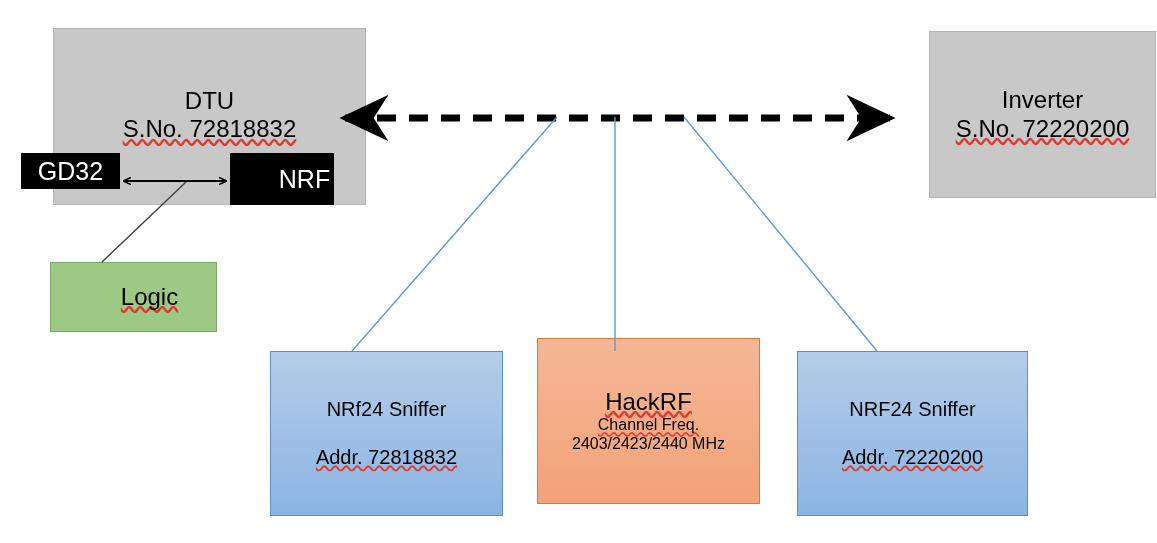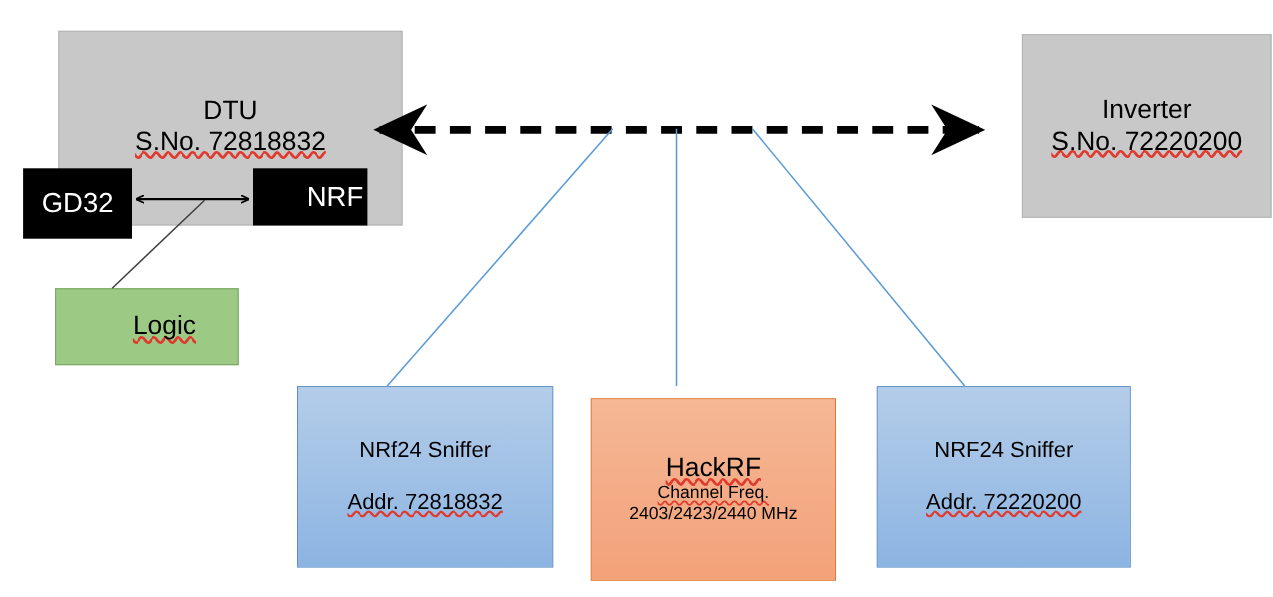--- a/index.html
+++ b/index.html
@@ -101,21 +101,21 @@
 
 <div id="canvas">
 
   <div class="box grey-box" style="left:21px; top:28px; width:313px; height:177px;">
     <div class="dtu-label-wrap">
       <div class="title-lg">DTU</div>
       <div class="title-lg"><span class="sp">S.No. 72818832</span></div>
     </div>
   </div>
 
-  <div class="chip" style="left:21px; top:153px; width:99px; height:64px;text-align:center;">
+  <div class="chip" style="left:21px; top:153px; width:99px; height:36px;text-align:center;">
     <span>GD32</span>
   </div>
 
   <div class="chip" style="left:230px; top:153px; width:104px; height:52px;padding-left:45px;">
     <span>NRF</span>
   </div>
 
   <div class="box grey-box" style="left:897px; top:31px; width:227px; height:167px;">
     <div>
       <div class="title-lg">Inverter</div>
@@ -125,21 +125,21 @@
 
   <div class="box green-box" style="left:18px; top:262px; width:167px; height:70px;padding-left:32px;">
     <span class="sp">Logic</span>
   </div>
 
   <div class="box blue-box" style="left:238px; top:351px; width:233px; height:165px;">
     <div><span>NRf24 Sniffer</span></div>
     <div><span class="sp">Addr. 72818832</span></div>
   </div>
 
-  <div class="box orange-box" style="left:505px; top:362px; width:223px; height:166px;">
+  <div class="box orange-box" style="left:505px; top:338px; width:223px; height:166px;">
     <div class="hr-title"><span class="sp">HackRF</span></div>
     <div class="hr-sub"><span class="sp">Channel Freq.</span></div>
     <div class="hr-sub"><span>2403/2423/2440 MHz</span></div>
   </div>
 
   <div class="box blue-box" style="left:765px; top:351px; width:231px; height:165px;">
     <div><span>NRF24 Sniffer</span></div>
     <div><span class="sp">Addr. 72220200</span></div>
   </div>
 

